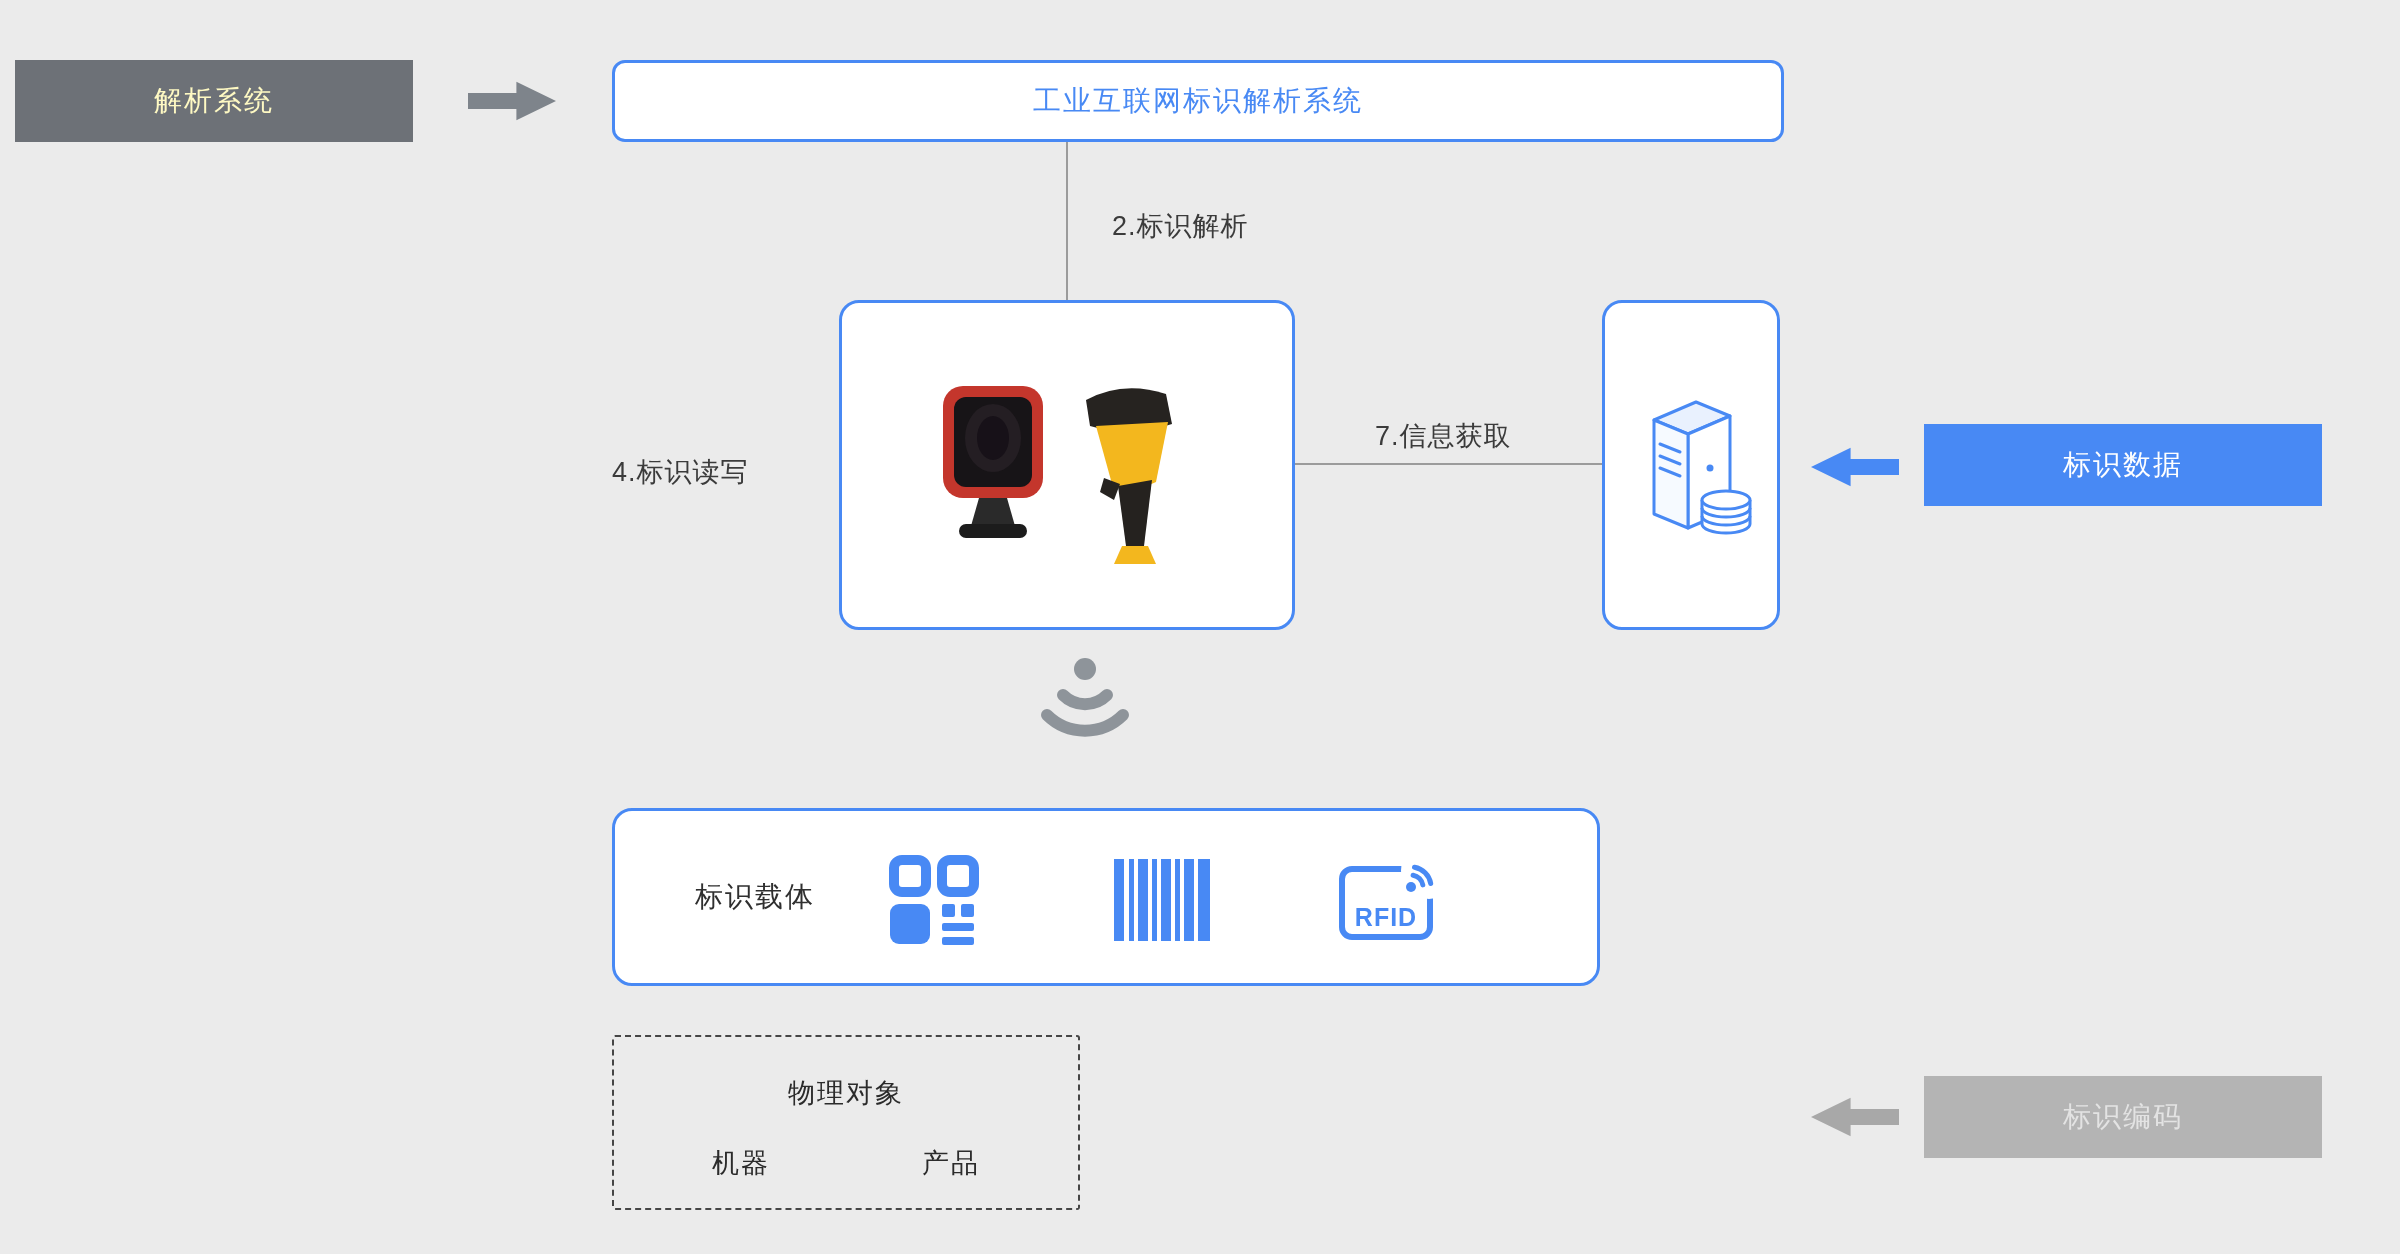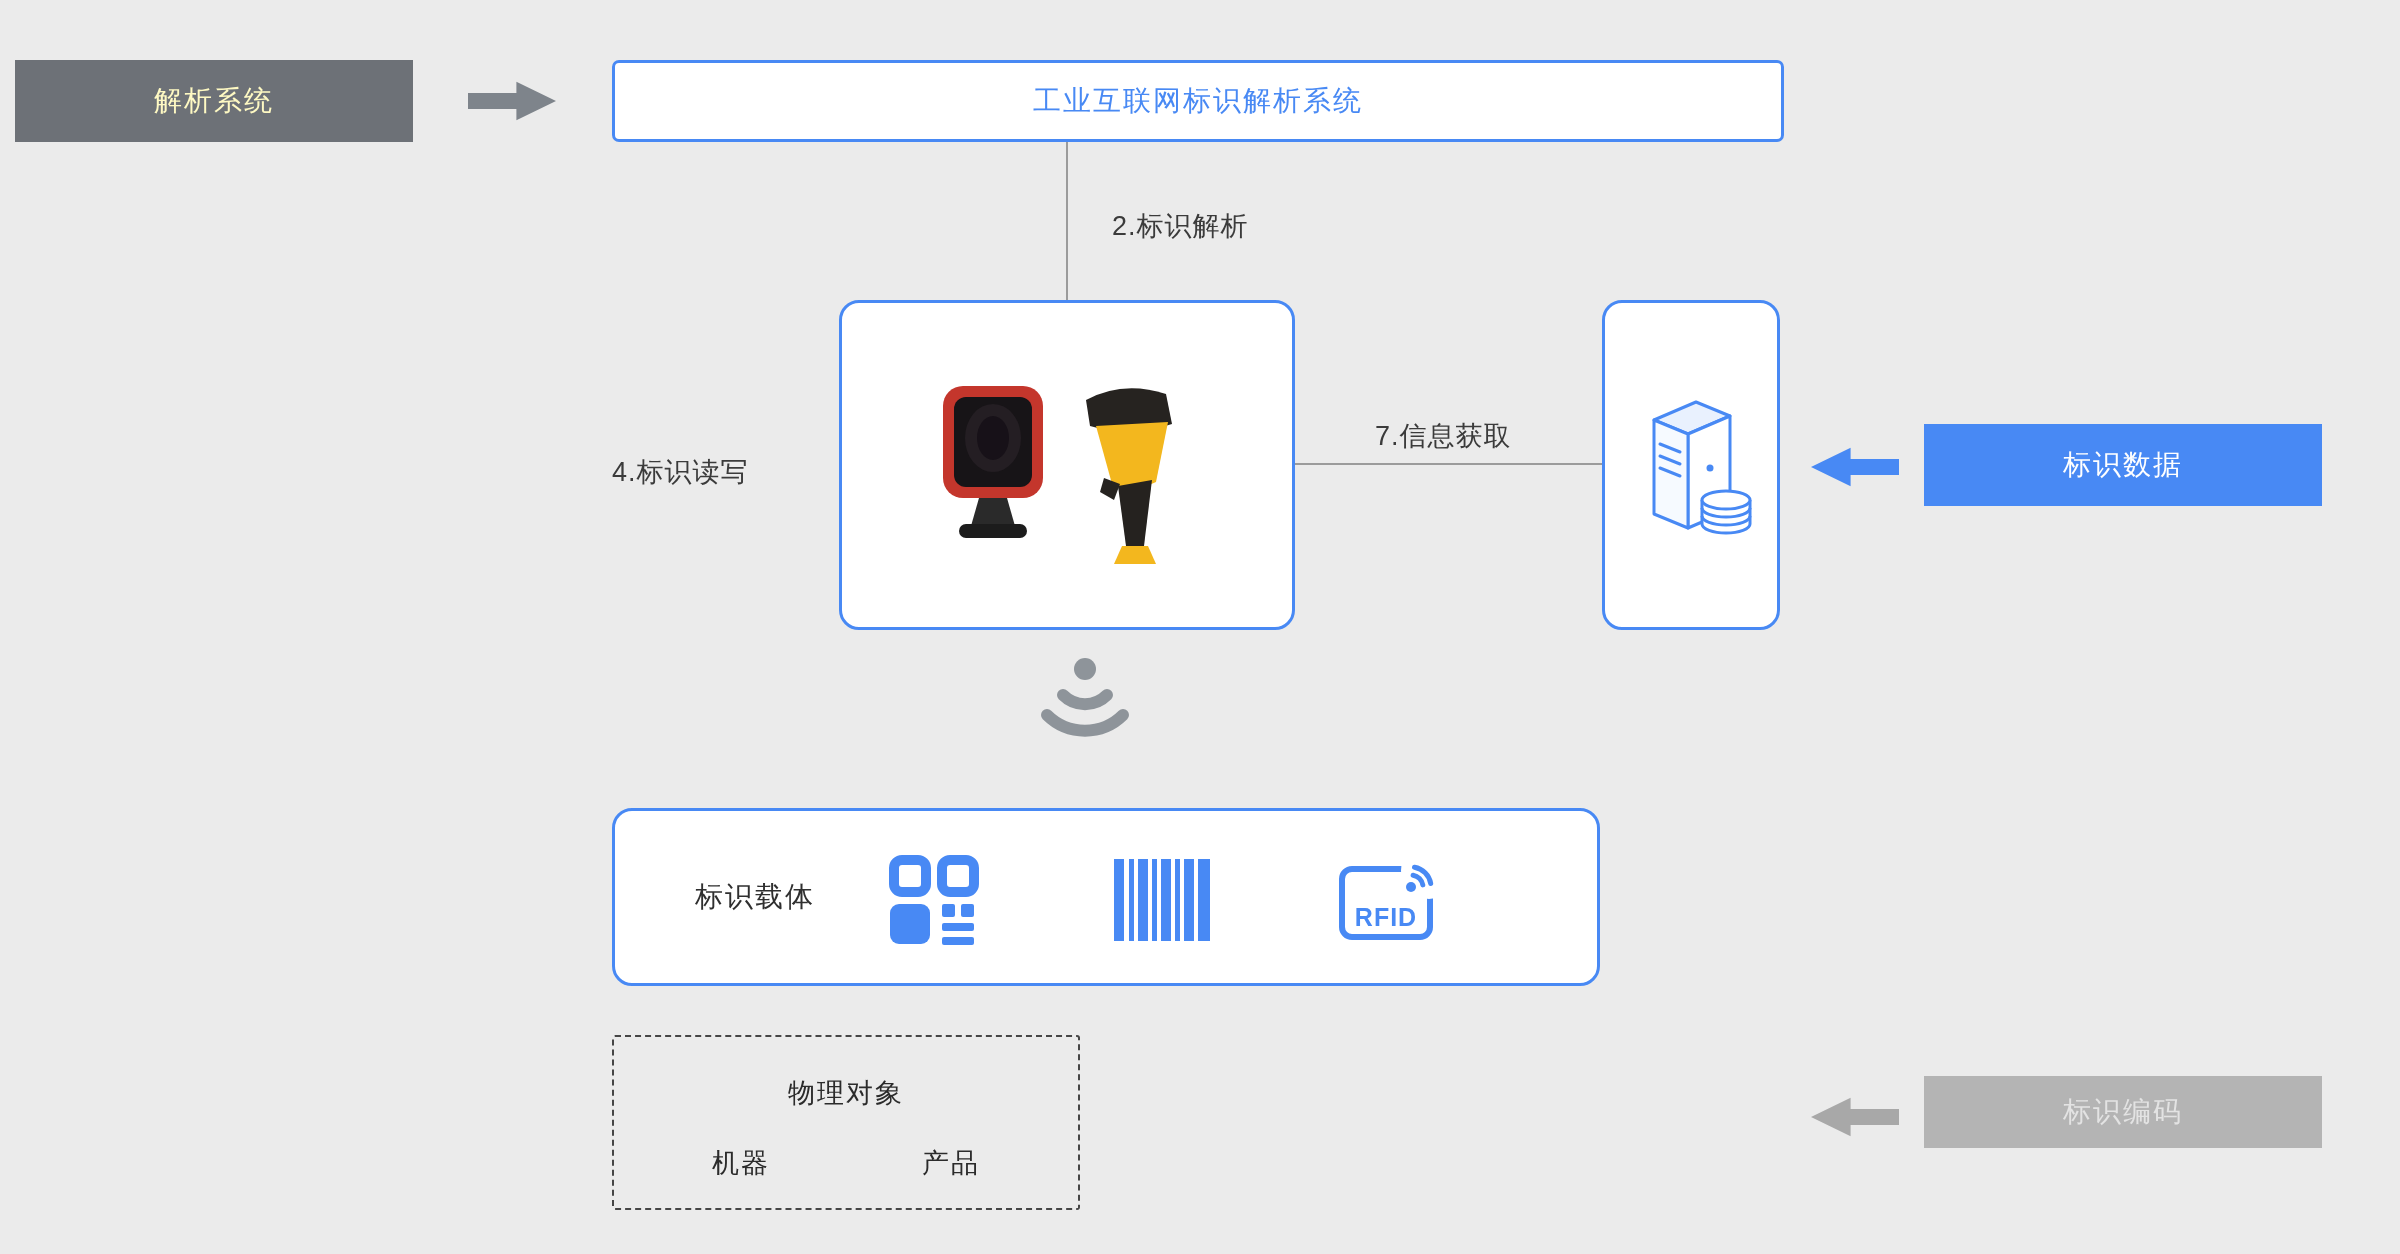--- a/index.html
+++ b/index.html
@@ -12,21 +12,21 @@
   }
   .abs { position:absolute; }
   .node {
     display:flex; align-items:center; justify-content:center;
     font-size:28px; letter-spacing:2px;
   }
   .gray-box   { background:#6d7177; color:#fef9c3; }
   .blue-box   { background:#4889f4; color:#ffffff; }
   .faded-box  { background:#b4b4b4; color:#e3e3e3; }
   .outline-box{
-    background:#ffffff; border:3px solid #4889f4; border-radius:7px;
+    background:#ffffff; border:3px solid #4889f4; border-radius:13px;
     color:#4889f4;
   }
   .panel {
     background:#ffffff; border:3px solid #4889f4; border-radius:20px;
   }
   .dashed-box {
     border:2px dashed #454545; border-radius:3px;
     display:flex; flex-direction:column; align-items:center;
     padding-top:38px; color:#2b2b2b;
   }
@@ -164,17 +164,17 @@
       <span>机器</span>
       <span>产品</span>
     </div>
   </div>
 
 
   <svg class="abs" style="left:1806px; top:1095px;" width="98" height="44" viewBox="0 0 100 50">
     <polygon points="100,16 45,16 45,3 0,25 45,47 45,34 100,34" fill="#a8a8a8"></polygon>
   </svg>
 
-  <div class="abs node faded-box" style="left:1924px; top:1076px; width:398px; height:72px;">
+  <div class="abs node faded-box" style="left:1924px; top:1076px; width:398px; height:82px;">
     <span>标识编码</span>
   </div>
 
 </div>
 
 </body></html>

